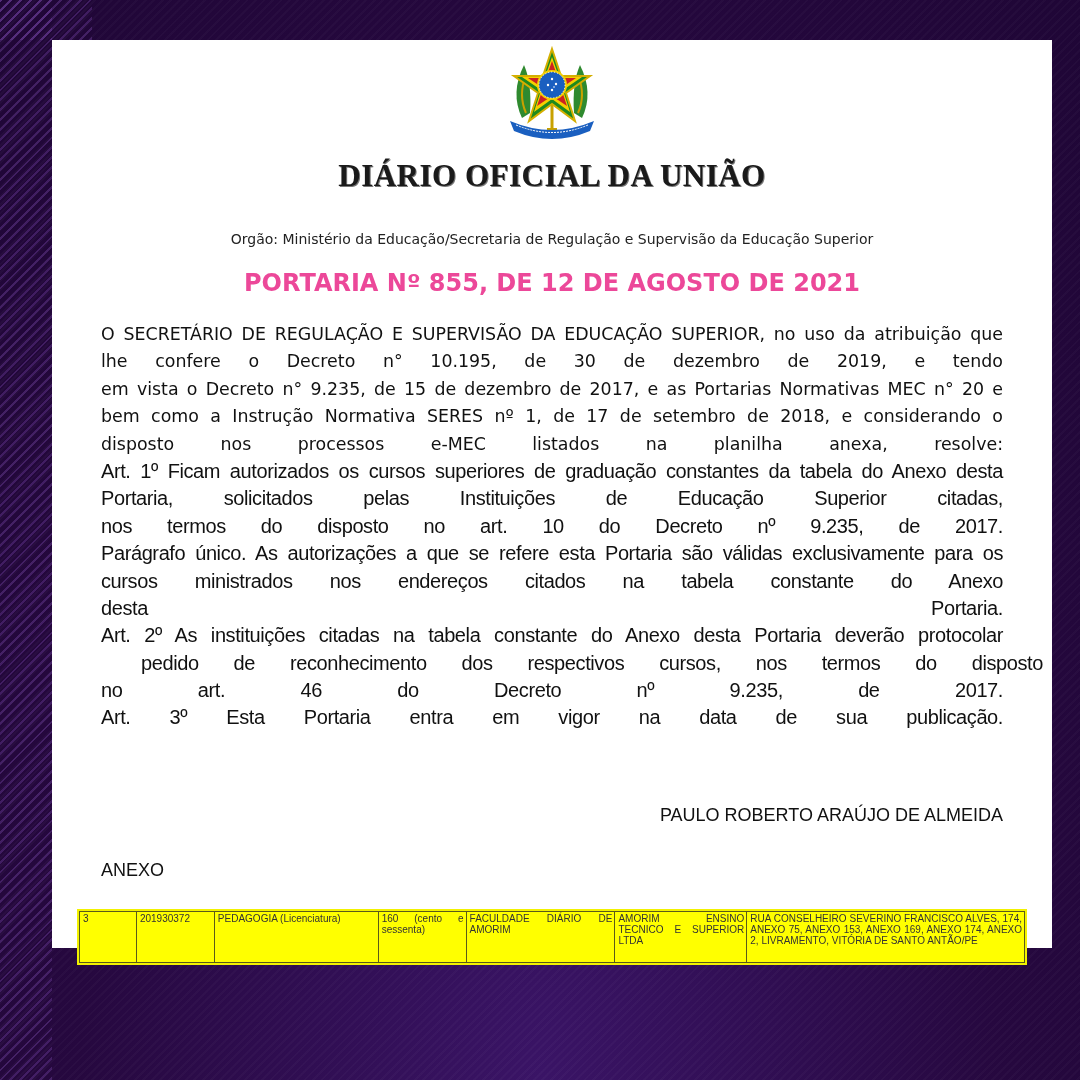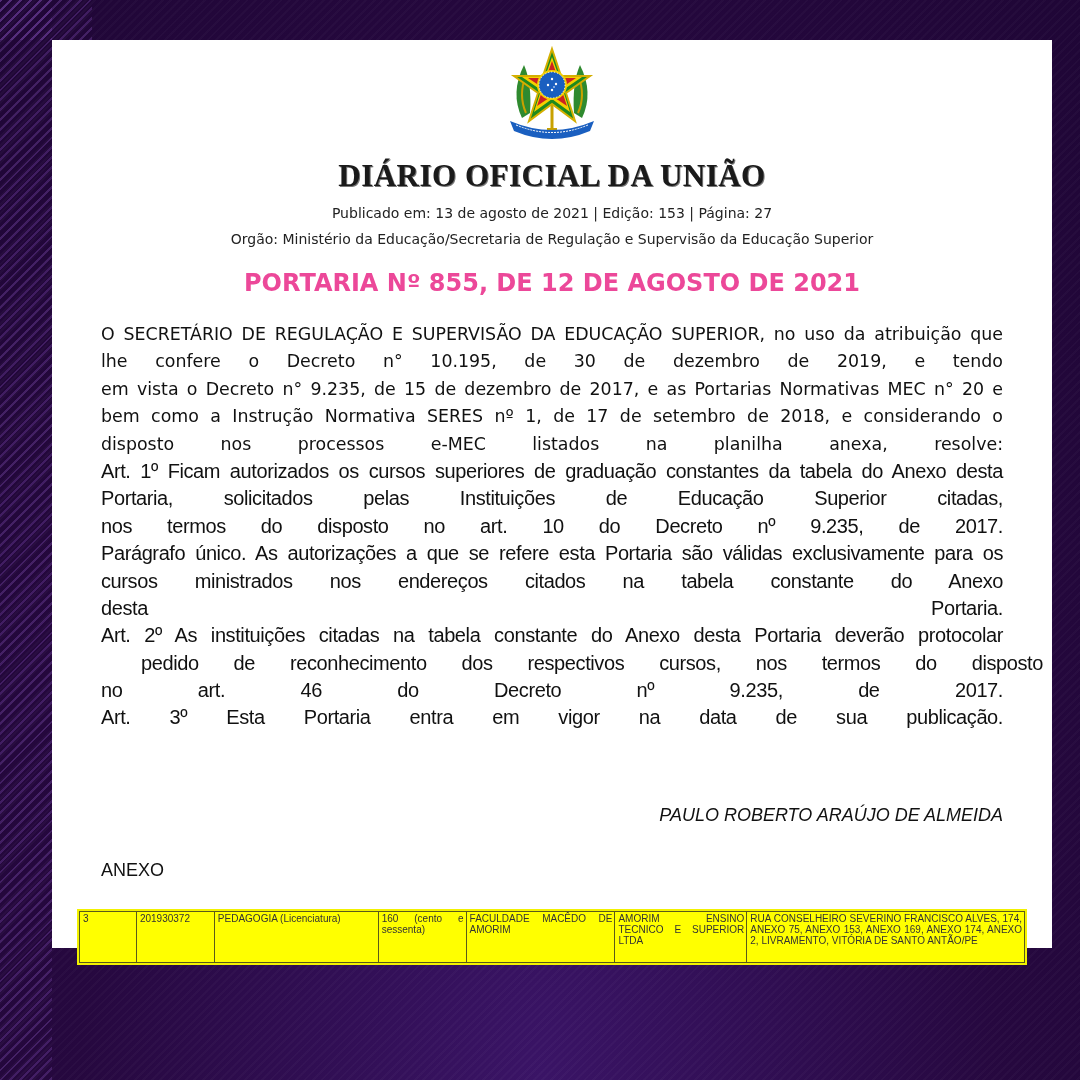--- a/index.html
+++ b/index.html
@@ -46,21 +46,21 @@
     position: absolute; left: 49px; width: 902px; top: 281px;
     font-family: "DejaVu Sans", sans-serif; font-size: 17.4px; line-height: 27.4px; color: #111;
   }
   .line {
     display: block; text-align: justify; text-align-last: justify; white-space: nowrap;
     height: 27.4px; overflow: visible;
   }
   .line.cond { font-family: "Liberation Sans Narrow", "Liberation Sans", sans-serif; font-size: 20px; letter-spacing: -0.4px; }
   .signature {
     position: absolute; right: 49px; top: 765px;
-    font-family: "Liberation Sans", sans-serif; font-size: 18px; color: #111; font-style: italic;
+    font-family: "Liberation Sans", sans-serif; font-size: 18px; color: #111;
   }
   .annex-label {
     position: absolute; left: 49px; top: 820px;
     font-family: "Liberation Sans", sans-serif; font-size: 18px; color: #111;
   }
   .annex-table {
     position: absolute; left: 27px; top: 871px; width: 946px;
     border-collapse: collapse; background: #ffff00;
     box-shadow: 0 0 0 2px #f2f200;
     font-family: "Liberation Sans", sans-serif; font-size: 10px; line-height: 11px; color: #333;
@@ -100,21 +100,20 @@
     <circle cx="46" cy="42" r="1.2" fill="#fff"></circle>
     <circle cx="54" cy="41" r="1.2" fill="#fff"></circle>
     <circle cx="50" cy="47" r="1.2" fill="#fff"></circle>
     <circle cx="52" cy="44" r="0.8" fill="#fff"></circle>
 
     <path d="M8 78 Q50 96 92 78 L88 88 Q50 104 12 88 Z" fill="#1a5fc0"></path>
     <path d="M14 82 Q50 97 86 82" stroke="#fff" stroke-width="1" fill="none" stroke-dasharray="2 1"></path>
   </svg>
 
   <div class="masthead">DIÁRIO OFICIAL DA UNIÃO</div>
-  <div class="meta pub">Publicado em: 13 de agosto de 2021 | Edição: 153 | Página: 27</div>
   <div class="meta org">Orgão: Ministério da Educação/Secretaria de Regulação e Supervisão da Educação Superior</div>
 
   <div class="doc-title">PORTARIA Nº 855, DE 12 DE AGOSTO DE 2021</div>
 
   <div class="body-text">
     <span class="line" style="white-space: normal; width: 100%;">O SECRETÁRIO DE REGULAÇÃO E SUPERVISÃO DA EDUCAÇÃO SUPERIOR, no uso da atribuição que</span>
     <span class="line" style="white-space: normal; width: 100%;">lhe confere o Decreto n° 10.195, de 30 de dezembro de 2019, e tendo</span>
     <span class="line" style="white-space: normal; width: 100%;">em vista o Decreto n° 9.235, de 15 de dezembro de 2017, e as Portarias Normativas MEC n° 20 e</span>
     <span class="line" style="white-space: normal; width: 100%;">bem como a Instrução Normativa SERES nº 1, de 17 de setembro de 2018, e considerando o</span>
     <span class="line" style="white-space: normal; width: 100%;">disposto nos processos e-MEC listados na planilha anexa, resolve:</span>
@@ -142,19 +141,19 @@
       <col style="width:149px">
         <col style="width:132px">
         <col style="width:278px">
     </colgroup>
     <tbody>
         <tr>
       <td>3</td>
       <td>201930372</td>
       <td>PEDAGOGIA (Licenciatura)</td>
       <td class="j">160 (cento e sessenta)</td>
-      <td class="j">FACULDADE MACÊDO DE AMORIM</td>
+      <td class="j">FACULDADE DIÁRIO DE AMORIM</td>
       <td class="j">AMORIM ENSINO TECNICO E SUPERIOR LTDA</td>
       <td class="j">RUA CONSELHEIRO SEVERINO FRANCISCO ALVES, 174, ANEXO 75, ANEXO 153, ANEXO 169, ANEXO 174, ANEXO 2, LIVRAMENTO, VITÓRIA DE SANTO ANTÃO/PE</td>
     </tr>
   </tbody>
     </table>
 </div>
 
 </body></html>

